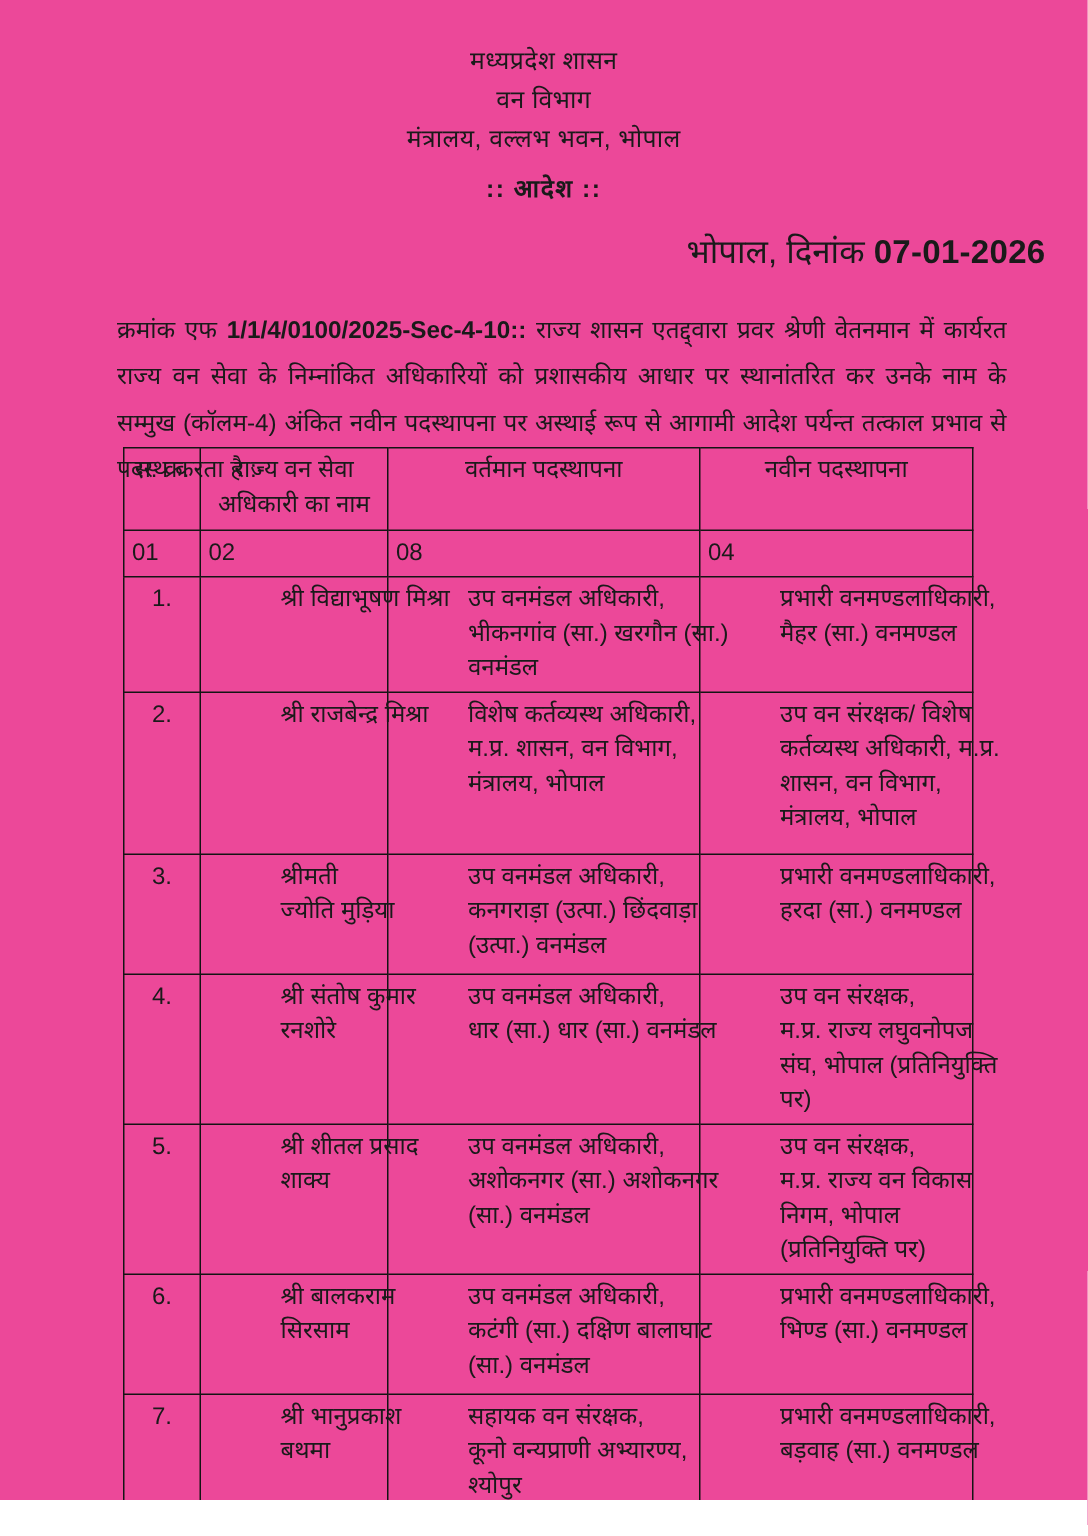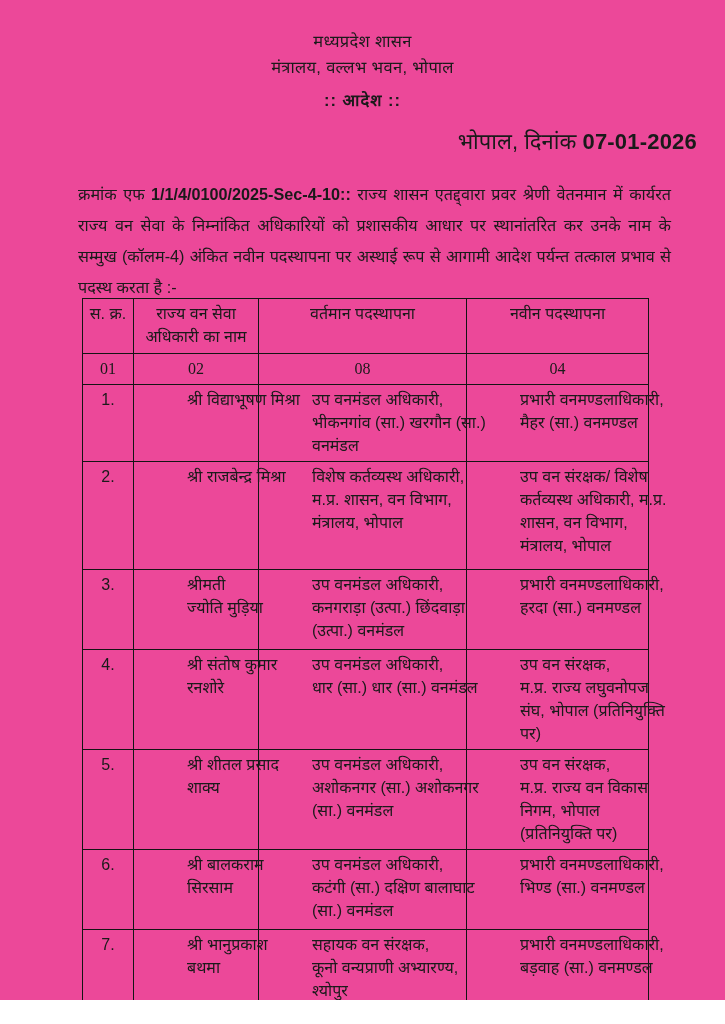--- a/index.html
+++ b/index.html
@@ -98,28 +98,27 @@
     font-size: 15.2px;
     line-height: 24px;
     padding-top: 5px;
     padding-bottom: 5px;
     height: 47px;
     vertical-align: top;
   }
   th.hd .hd-inner { display: block; }
 
   td.numhd {
-    text-align: center;
+    text-align: left;
     font-weight: bold;
     font-size: 15.4px;
     padding-top: 1px;
     padding-bottom: 2px;
     height: 20px;
     vertical-align: middle;
-    font-family: Liberation Serif, serif;
   }
 
   td.sn {
     text-align: center;
     font-size: 15px;
     vertical-align: top;
     padding-top: 4px;
   }
   td.cell { text-align: left; }
   td.cell .ln { display: block; white-space: nowrap; margin-left: 48px; }
@@ -143,20 +142,21 @@
     background: #ffffff;
   }
 </style>
 </head>
 <body>
 
 <div class="page">
 
   <div class="header">
     <div class="header-line l1">मध्यप्रदेश शासन</div>
+    <div class="header-line l2">वन विभाग</div>
     <div class="header-line l3">मंत्रालय, वल्लभ भवन, भोपाल</div>
     <div class="header-line order">:: आदेश ::</div>
   </div>
 
   <div class="datewrap">
     <span>भोपाल, दिनांक </span><span class="dateval">07-01-2026</span>
   </div>
 
   <div class="body-para">
     <span>क्रमांक एफ </span><span class="memo-no">1/1/4/0100/2025-Sec-4-10::</span><span> राज्य शासन एतद्द्वारा प्रवर श्रेणी वेतनमान में कार्यरत राज्य वन सेवा के निम्नांकित अधिकारियों को प्रशासकीय आधार पर स्थानांतरित कर उनके नाम के सम्मुख </span><span class="col-ref">(कॉलम-4)</span><span>  अंकित नवीन पदस्थापना पर अस्थाई रूप से आगामी आदेश पर्यन्त तत्काल प्रभाव से पदस्थ करता है :-</span>

